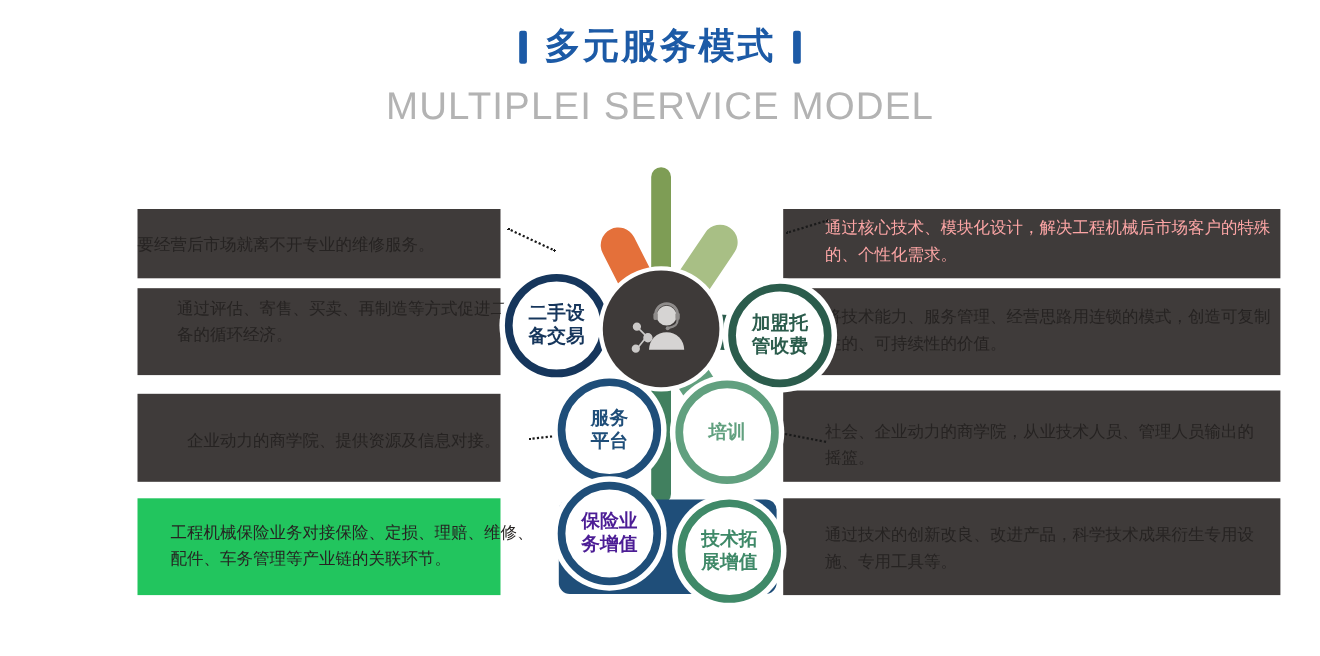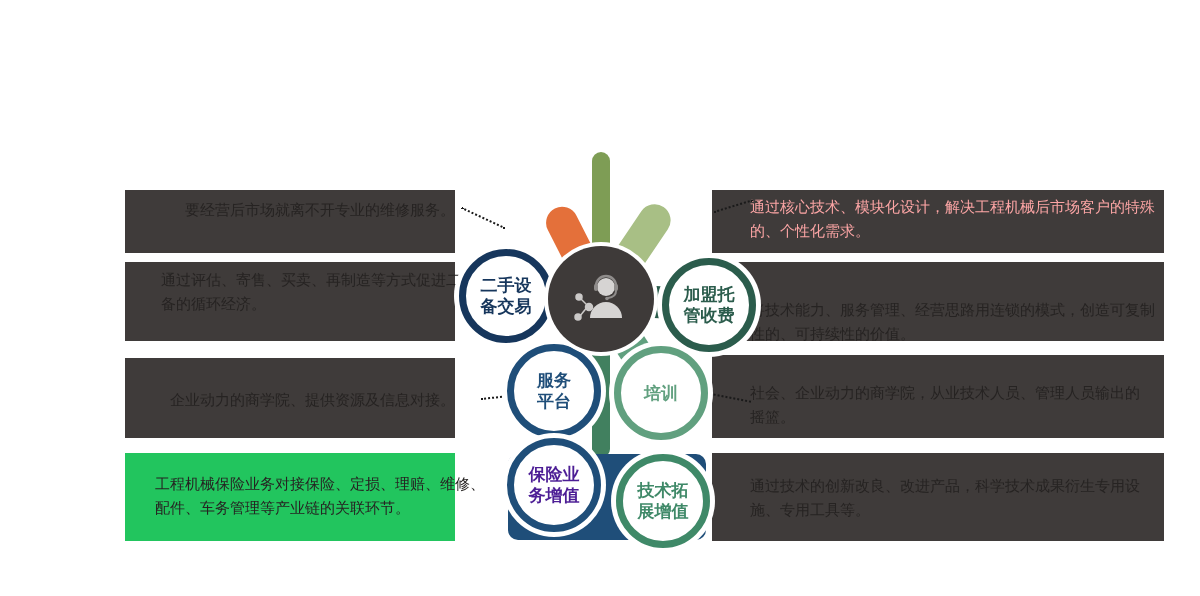--- a/index.html
+++ b/index.html
@@ -15,26 +15,26 @@
   
   .block{position:absolute;z-index:1;}
   .l{left:125px;width:330px;}
   .r{left:712px;width:452px;}
   .l1,.r1{top:190px;height:63px;}
   .l2,.r2{top:262px;height:79px;}
   .l3{top:358px;height:80px;}
   .r3{top:355px;height:83px;}
   .l4,.r4{top:453px;height:88px;}
   .ann{margin:0;font-size:15px;line-height:24px;}
-  .l1 .ann{padding-top:8px;text-align:right;white-space:nowrap;}
+  .l1 .ann{padding-top:20px;text-align:left;white-space:nowrap;}
   .l2 .ann{padding-top:6px;width:332px;margin-left:36px;}
   .l3 .ann{padding-top:30px;text-align:right;white-space:nowrap;}
   .l4 .ann{padding-top:19px;padding-left:30px;width:332px;}
   .r1 .ann{padding-top:5px;padding-left:38px;width:412px;}
-  .r2 .ann{padding-top:36px;padding-left:38px;width:412px;}
+  .r2 .ann{padding-top:14px;padding-left:38px;width:412px;}
   .r3 .ann{padding-top:26px;padding-left:38px;width:400px;}
   .r4 .ann{padding-top:21px;padding-left:38px;width:398px;}
 
   
   .petal{position:absolute;height:32px;border-radius:16px;z-index:2;}
   .stem{position:absolute;width:18px;border-radius:9px;z-index:2;}
   .stem-top{left:592px;top:152px;height:150px;}
   .stem-bottom{left:592px;top:300px;height:158px;}
   .base-bar{position:absolute;left:508px;top:454px;width:198px;height:86px;border-radius:10px;z-index:2;}
   .dot{position:absolute;border-top:2px dotted #1a1a1a;transform-origin:0 0;z-index:2;height:0;}
@@ -49,20 +49,28 @@
         line-height:21px;text-align:center;z-index:3;}
   .node span{display:block;}
   .center{position:absolute;left:548px;top:246px;width:106px;height:106px;border-radius:50%;
           box-shadow:0 0 0 4px #fff;display:flex;align-items:center;justify-content:center;z-index:3;}
 </style>
 </head>
 <body>
 
 <div class="canvas">
 
+  <div class="header">
+    <div class="title-row">
+      <span class="tbar" style="background-color: rgb(28, 90, 166);"></span>
+      <h1 class="title" style="color: rgb(28, 90, 166);">多元服务模式</h1>
+      <span class="tbar" style="background-color: rgb(28, 90, 166);"></span>
+    </div>
+    <div class="subtitle" style="color: rgb(179, 179, 179);">MULTIPLEI SERVICE MODEL</div>
+  </div>
 
   <div class="block l l1" style="background-color: rgb(63, 59, 58);">
     <p class="ann" style="color: rgb(38, 35, 34);">要经营后市场就离不开专业的维修服务。</p>
   </div>
   <div class="block l l2" style="background-color: rgb(63, 59, 58);">
     <p class="ann" style="color: rgb(38, 35, 34);">通过评估、寄售、买卖、再制造等方式促进二手设备的循环经济。</p>
   </div>
   <div class="block l l3" style="background-color: rgb(63, 59, 58);">
     <p class="ann" style="color: rgb(38, 35, 34);">企业动力的商学院、提供资源及信息对接。</p>
   </div>

